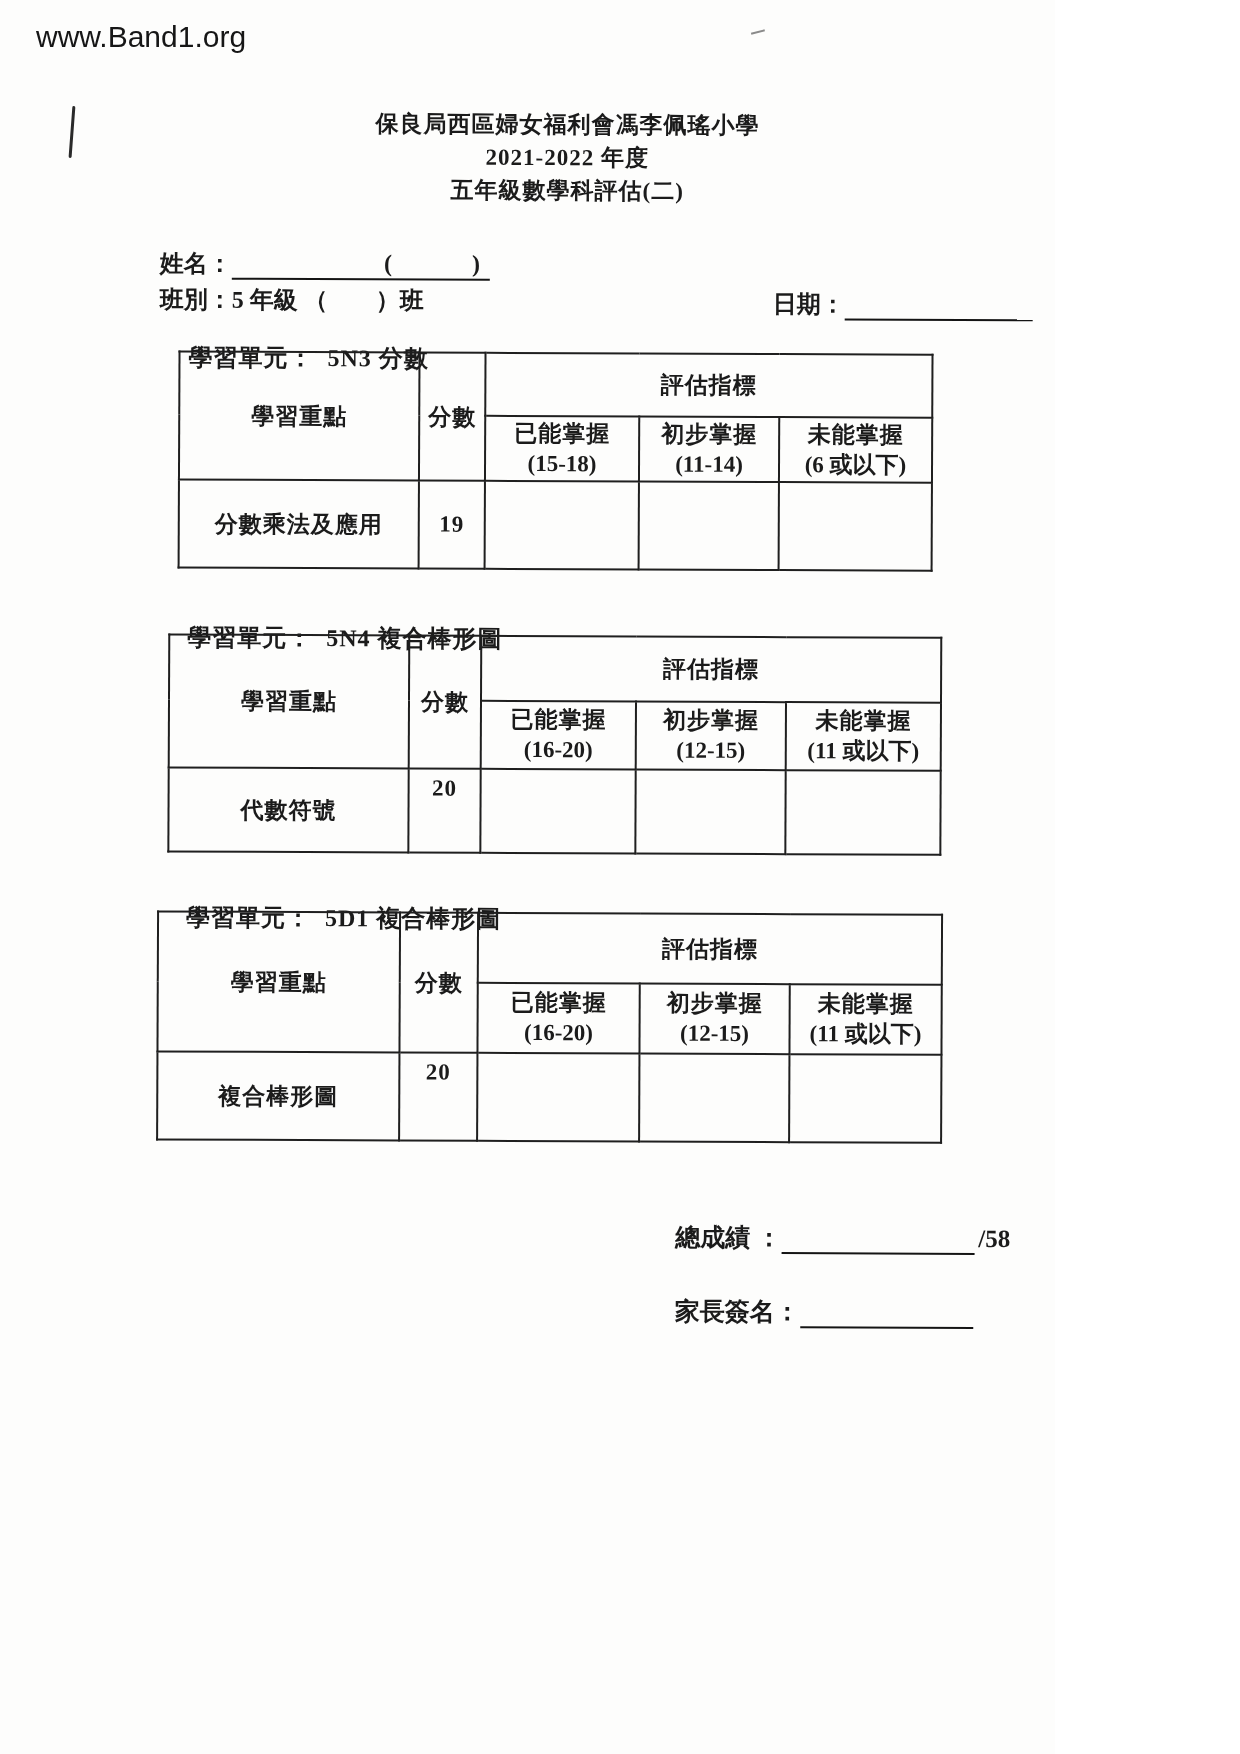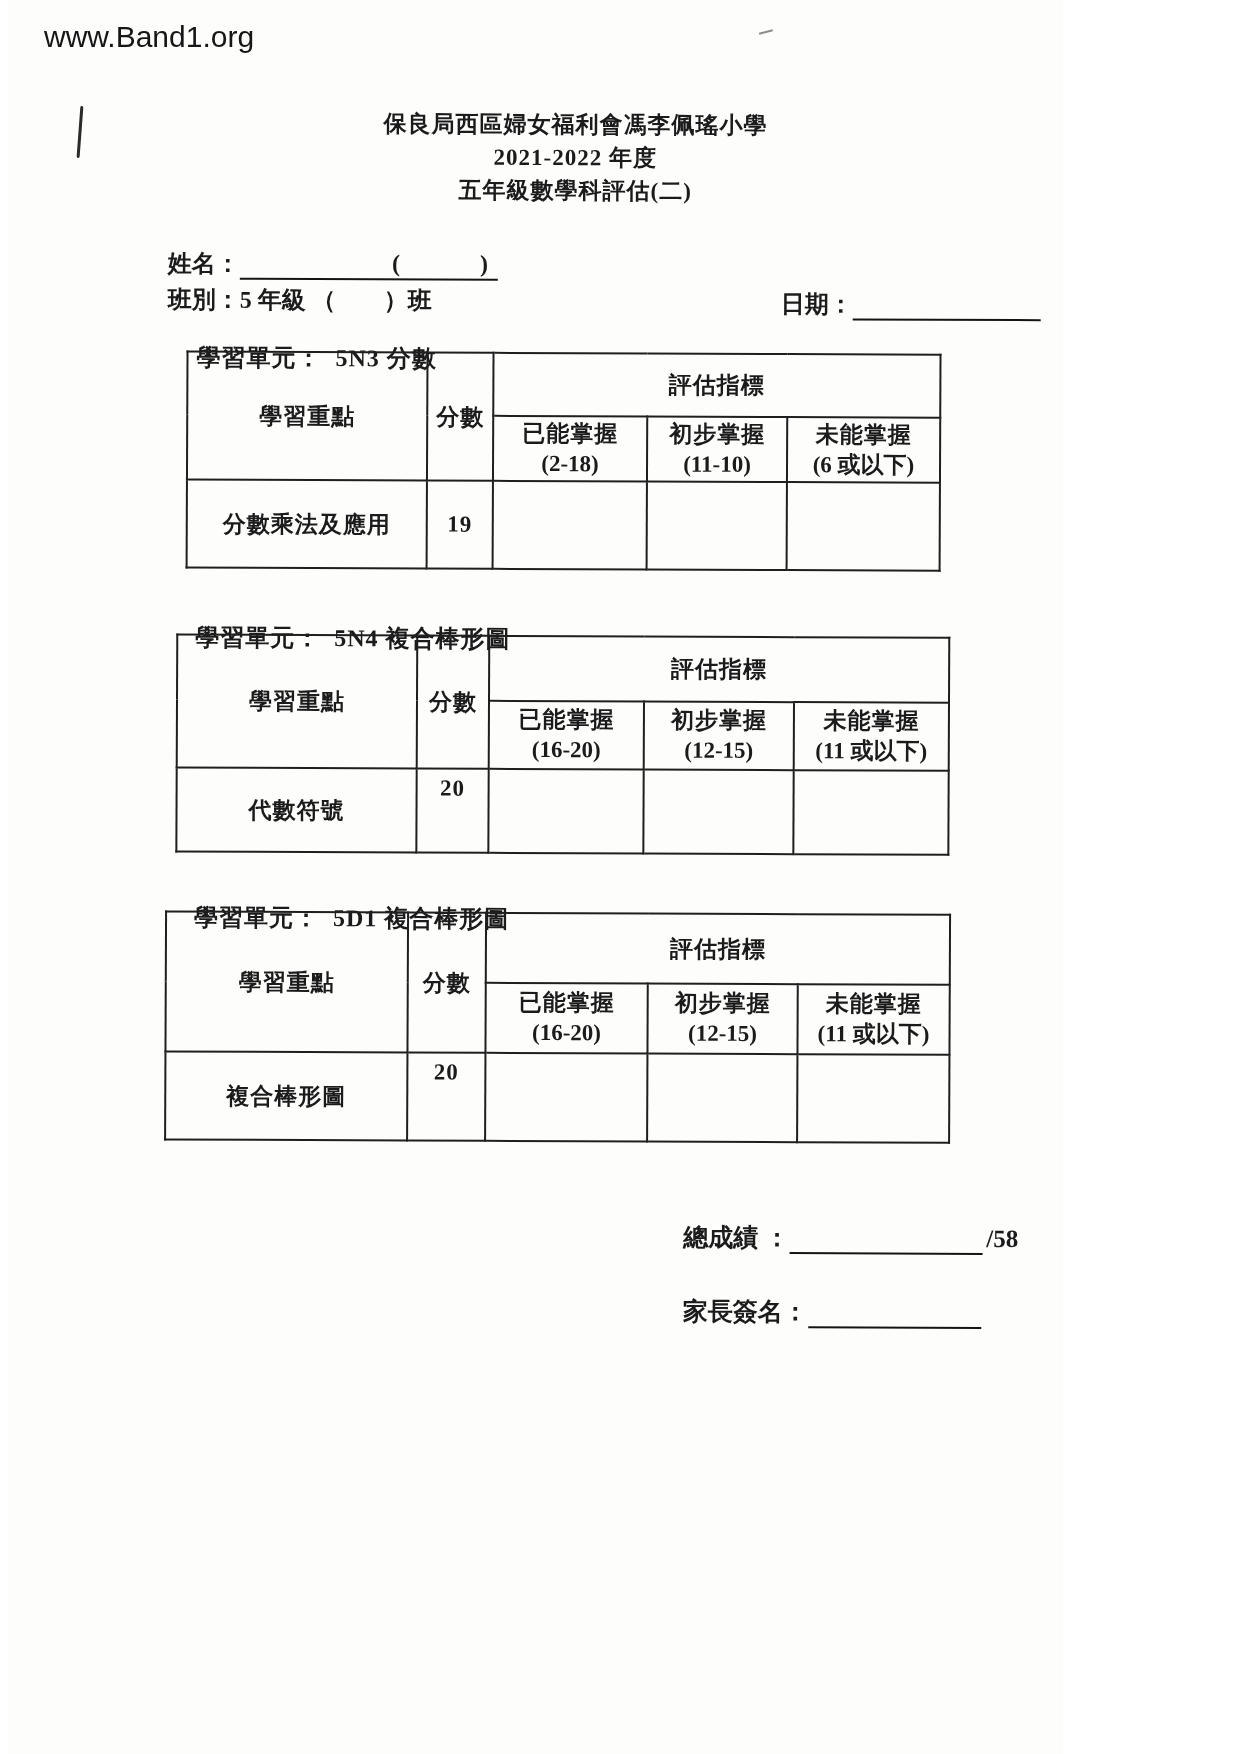--- a/index.html
+++ b/index.html
@@ -5,21 +5,20 @@
   html, body { margin: 0; padding: 0; background: #ffffff; }
   .sheet {
     position: relative;
     width: 1055px;
     height: 1754px;
     background: #fdfdfc;
     overflow: hidden;
     font-family: "Liberation Serif", "DejaVu Serif", serif;
     color: #1b1b1b;
     font-weight: 700;
-    margin-left: 8px;
   }
   .tilt {
     position: absolute;
     inset: 0;
     transform: rotate(0.25deg);
     transform-origin: 50% 40%;
   }
   .watermark {
     position: absolute;
     left: 36px; top: 20px;
@@ -124,25 +123,25 @@
         </colgroup>
       <tbody>
           <tr style="height:63px;">
         <td rowspan="2">學習重點</td>
         <td rowspan="2">分數</td>
         <td colspan="3">評估指標</td>
       </tr>
       <tr style="height:65px;">
         <td>
           <span class="lvl-name">已能掌握</span>
-          <span class="lvl-range">(2-18)</span>
+          <span class="lvl-range">(15-18)</span>
         </td>
         <td>
           <span class="lvl-name">初步掌握</span>
-          <span class="lvl-range">(11-10)</span>
+          <span class="lvl-range">(11-14)</span>
         </td>
         <td>
           <span class="lvl-name">未能掌握</span>
           <span class="lvl-range">(6 或以下)</span>
         </td>
       </tr>
       <tr style="height:88px;">
         <td>分數乘法及應用</td>
         <td>19</td>
         <td></td>

